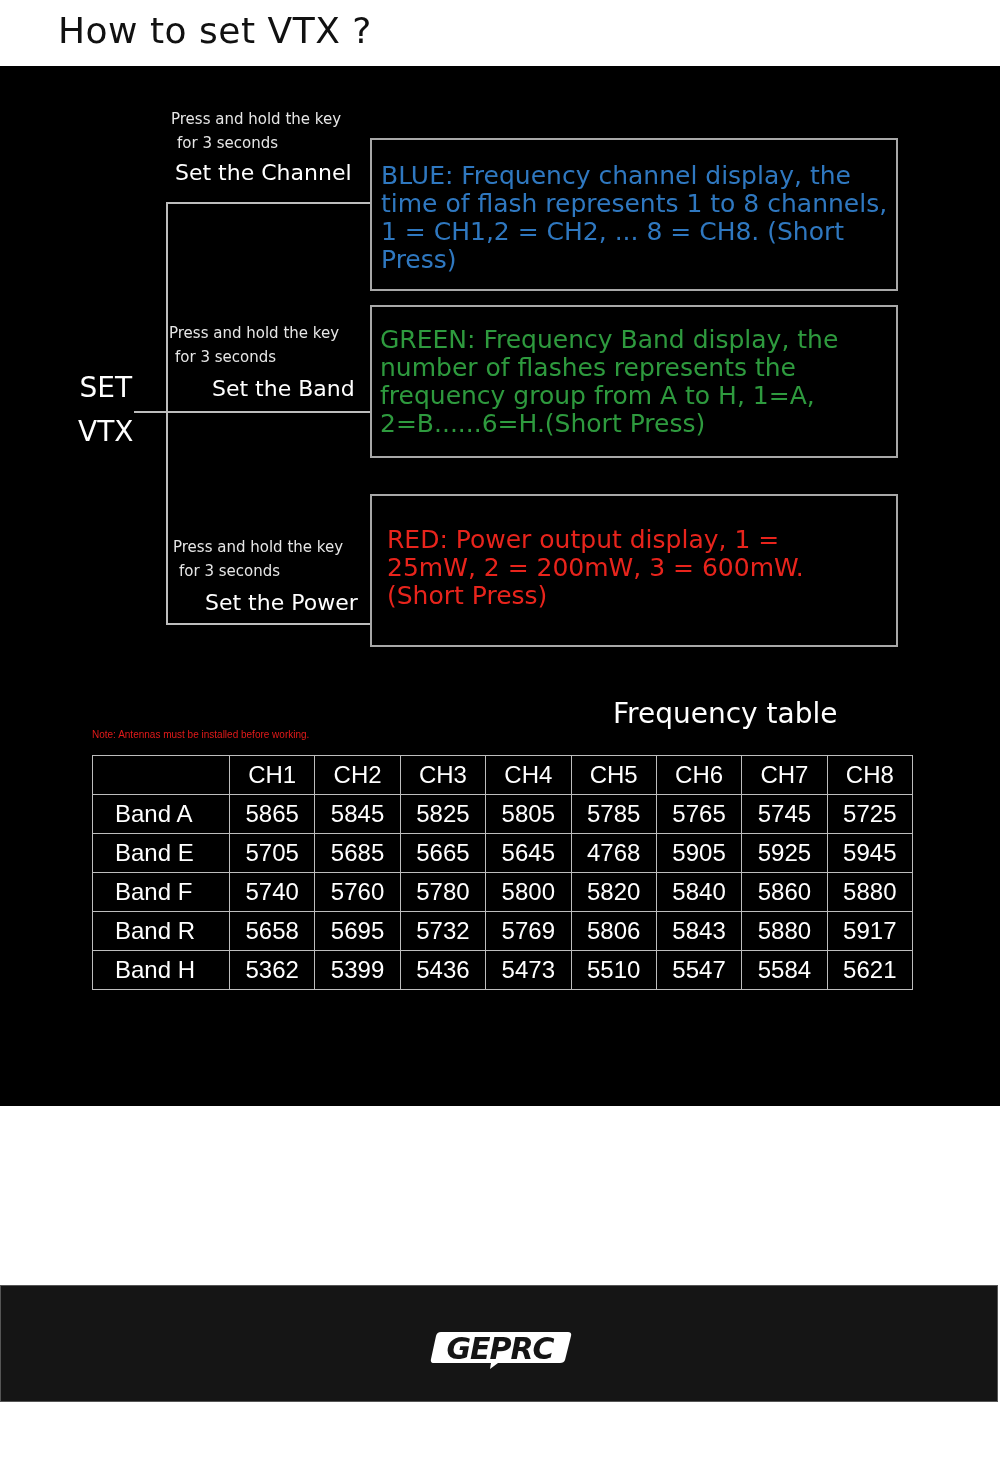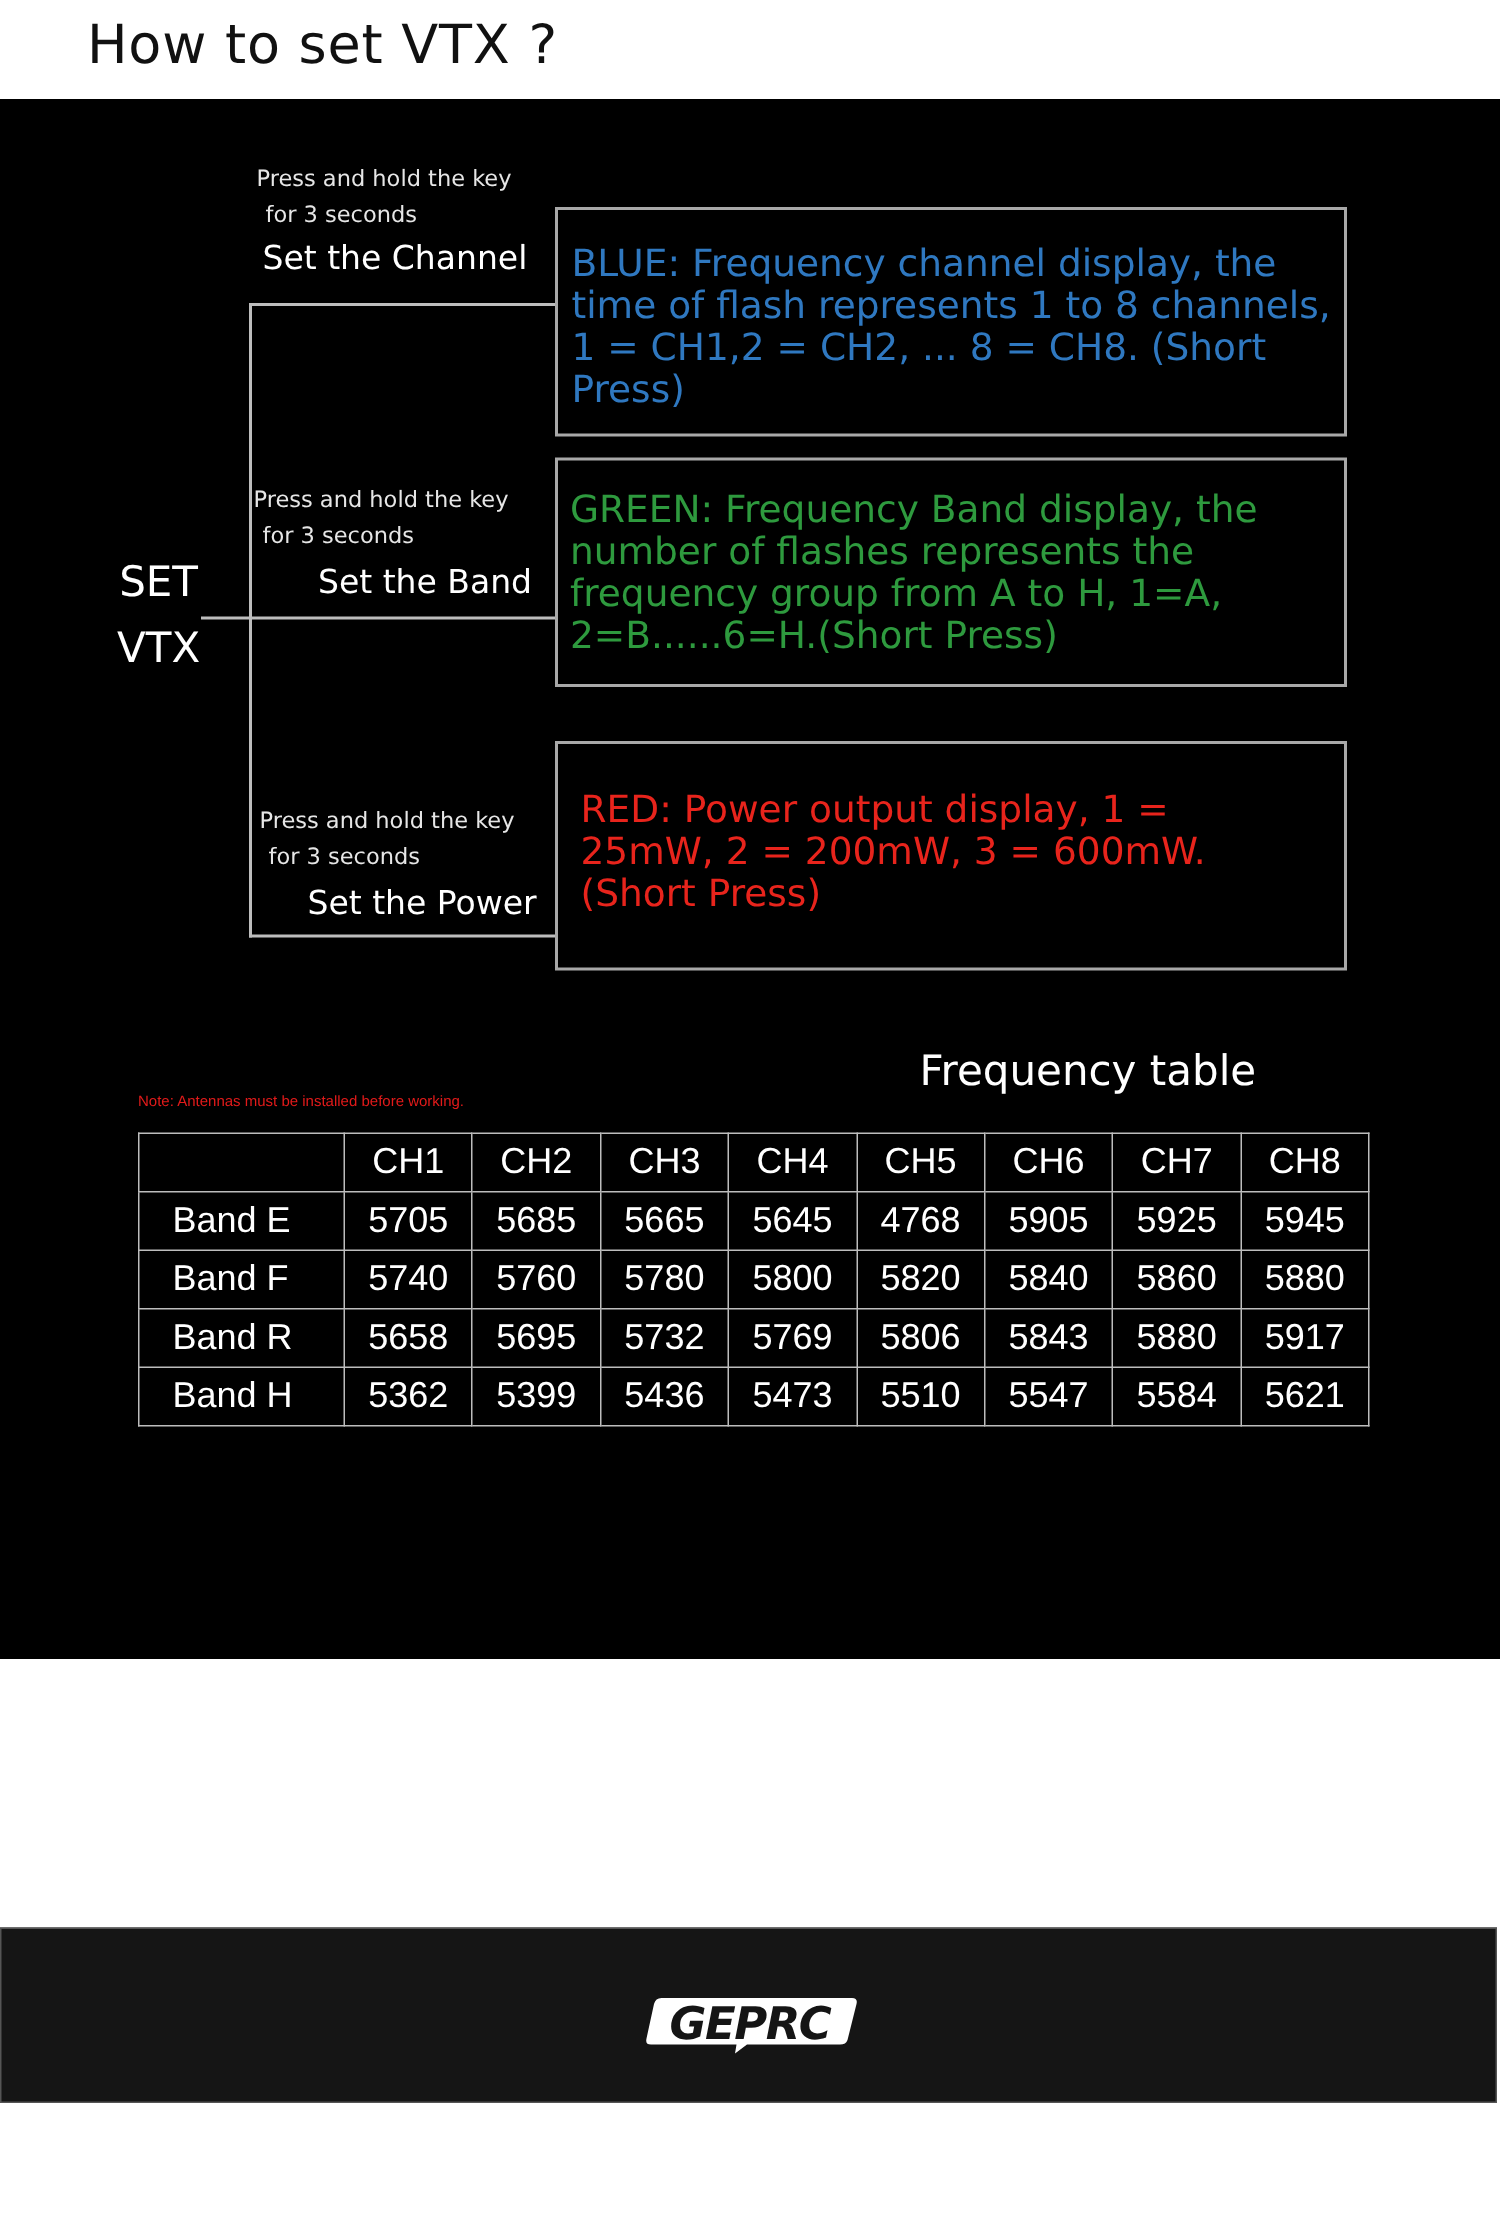--- a/index.html
+++ b/index.html
@@ -75,20 +75,31 @@
     <td>CH1</td>
     <td>CH2</td>
     <td>CH3</td>
     <td>CH4</td>
     <td>CH5</td>
     <td>CH6</td>
     <td>CH7</td>
     <td>CH8</td>
   </tr>
   <tr>
+    <td class="band">Band A</td>
+    <td>5865</td>
+    <td>5845</td>
+    <td>5825</td>
+    <td>5805</td>
+    <td>5785</td>
+    <td>5765</td>
+    <td>5745</td>
+    <td>5725</td>
+  </tr>
+  <tr>
     <td class="band">Band E</td>
     <td>5705</td>
     <td>5685</td>
     <td>5665</td>
     <td>5645</td>
     <td>4768</td>
     <td>5905</td>
     <td>5925</td>
     <td>5945</td>
   </tr>

